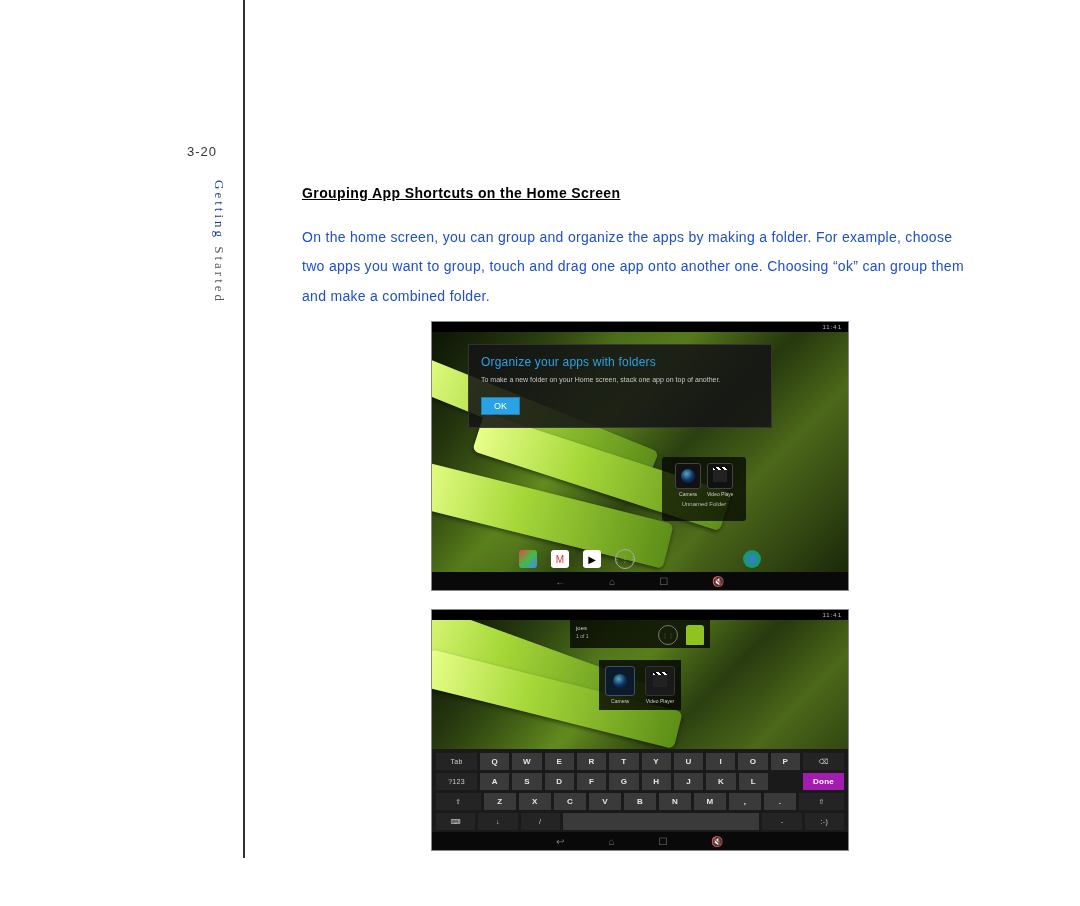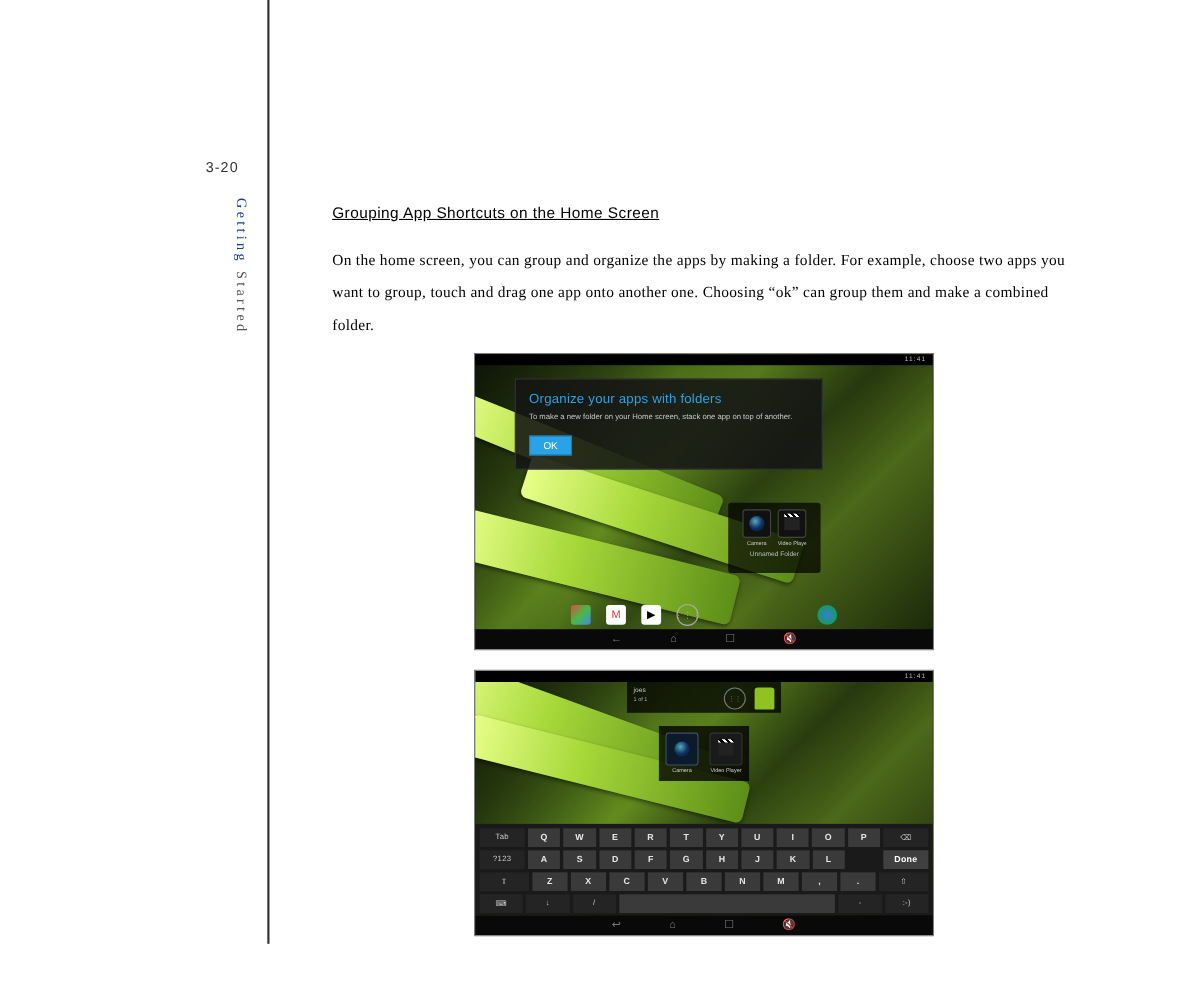--- a/index.html
+++ b/index.html
@@ -40,33 +40,32 @@
   .sidebar-label .word1 { color: #1a3d8f; }
   .sidebar-label .word2 { color: #555; }
   .content {
     position: absolute;
     left: 302px;
     top: 185px;
     width: 676px;
   }
   .section-title {
     font-size: 14px;
-    font-weight: normal;
+    font-weight: bold;
     text-decoration: underline;
     letter-spacing: .4px;
     color: #000;
     margin-bottom: 22px;
   }
   .body-text {
     font-size: 14px;
-    color: #000000;
+    color: #1d4ed8;
     line-height: 2.1;
     letter-spacing: .3px;
     margin-bottom: 10px;
-    font-family: Liberation Serif, serif;
   }
   .screenshot {
     display: block;
     margin: 8px auto 18px auto;
     width: 418px;
     background: #000;
     border: 1px solid #888;
     position: relative;
     overflow: hidden;
   }
@@ -82,21 +81,21 @@
       linear-gradient(115deg, rgba(0,0,0,.55), rgba(0,0,0,.1) 35%, rgba(0,0,0,.4) 70%),
       linear-gradient(135deg, #1b2a0d 0%, #3d5a17 20%, #6e9c22 40%, #3d5a17 55%, #7fae2a 70%, #243a10 100%);
   }
   .blade {
     position:absolute; height:34px; width:260px; border-radius:6px;
     background: linear-gradient(90deg, #e8ff8a 0%, #a7d93a 40%, #5d8e18 100%);
     box-shadow: 0 2px 4px rgba(0,0,0,.5);
   }
   
   .dialog {
-    position:absolute; left:36px; top:22px; width:280px;
+    position:absolute; left:36px; top:22px; width:304px;
     background: rgba(20,20,20,.88); padding:10px 12px 12px;
     border:1px solid rgba(80,80,80,.5);
   }
   .dialog h4 { color:#2aa3e6; font-size:12px; font-weight:400; margin-bottom:6px; letter-spacing:.2px; }
   .dialog p { color:#c8c8c8; font-size:7px; line-height:1.4; margin-bottom:10px; }
   .btn-ok {
     display:inline-block; background:#2aa3e6; color:#fff; font-size:9px;
     padding:3px 12px; border:1px solid #1d7eb3;
   }
   .folder-hl {
@@ -144,21 +143,21 @@
   }
   .krow { display:flex; gap:3px; }
   .key {
     flex:1; height:17px; background:#3a3a3a; color:#e6e6e6;
     display:flex; align-items:center; justify-content:center;
     font-size:8px; font-weight:bold; letter-spacing:.3px;
   }
   .key.dark { background:#242424; color:#ccc; font-weight:normal; font-size:7px; }
   .key.wide { flex:1.4; }
   .key.space { flex:5; }
-  .key.done { background:#404040; color:#fff;margin-left:32px; }
+  .key.done { background:#a21caf; color:#fff;margin-left:32px; }
   .camera-lens { width:14px;height:14px;border-radius:50%;background:radial-gradient(circle at 40% 35%, #5ab 0%, #136 50%, #012 100%); }
   .clap { width:14px;height:12px;background:#222;position:relative; }
   .clap:before{content:"";position:absolute;top:-3px;left:0;right:0;height:3px;background:repeating-linear-gradient(45deg,#fff 0 2px,#000 2px 4px);}
 </style>
 </head>
 <body>
 
 <div class="vrule"></div>
 
 <div class="page-number">3-20</div>

